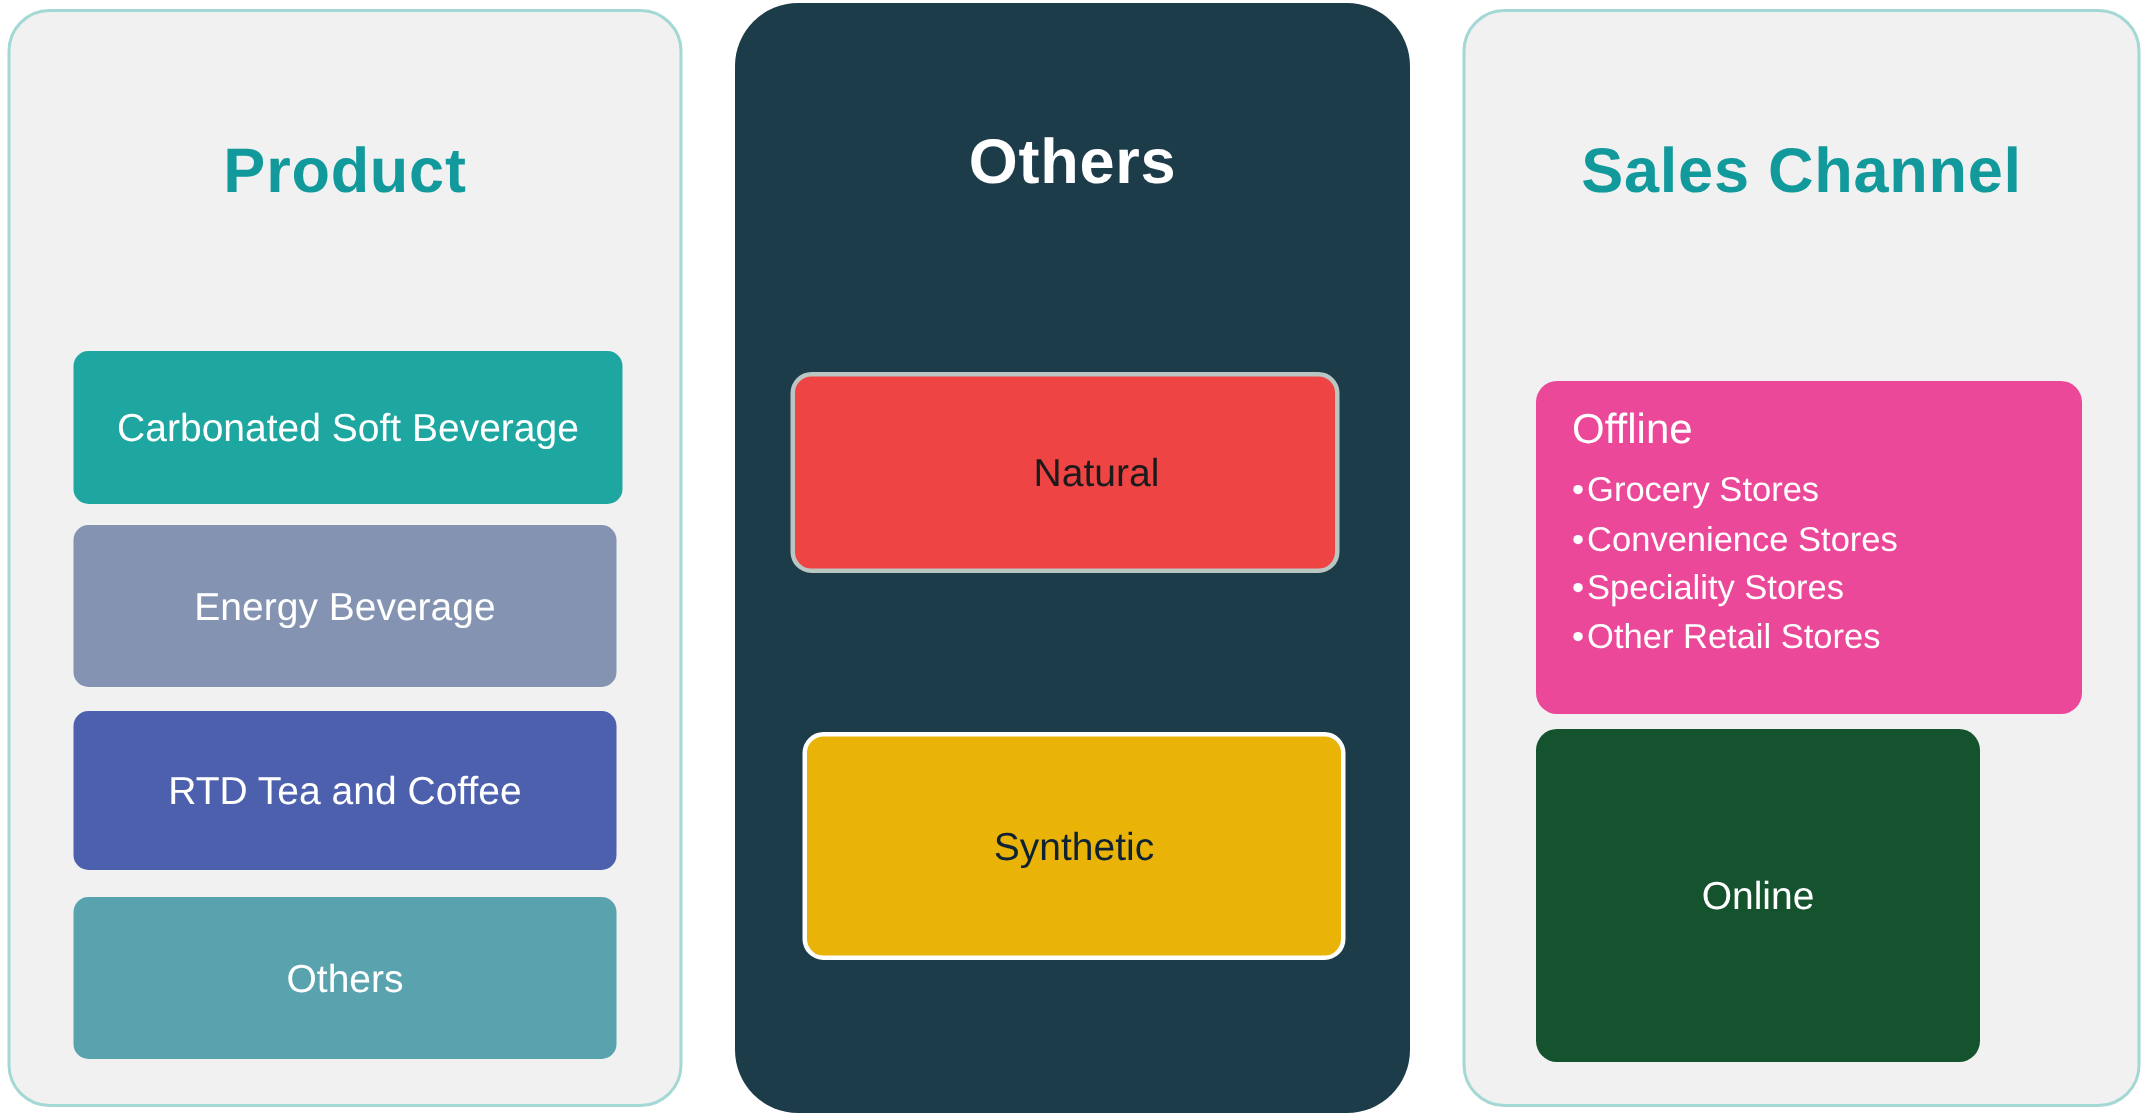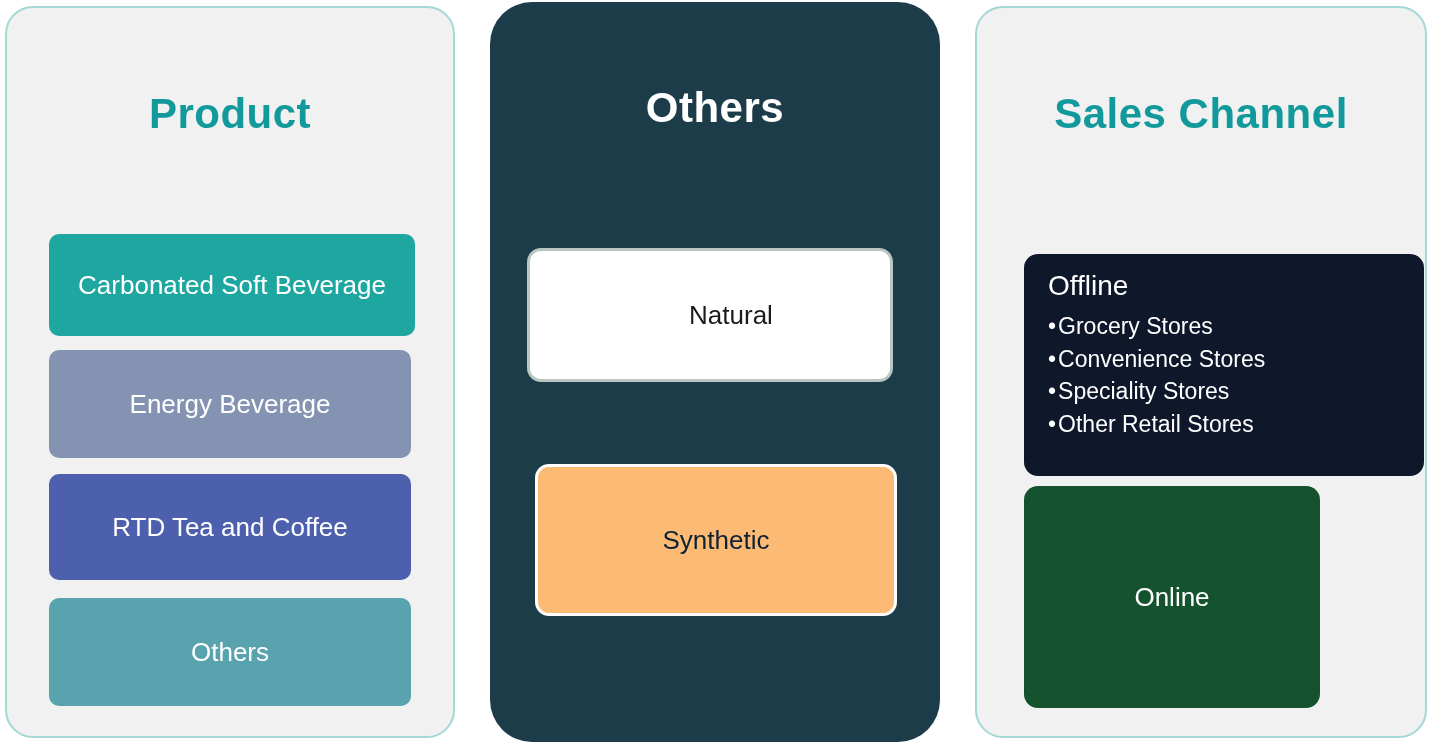--- a/index.html
+++ b/index.html
@@ -91,29 +91,29 @@
     <div class="box" style="left: 42px; top: 342px; width: 362px; height: 108px; background: rgb(131, 147, 177); color: rgb(255, 255, 255);">Energy Beverage</div>
 
     <div class="box" style="left: 42px; top: 466px; width: 362px; height: 106px; background: rgb(76, 96, 173); color: rgb(255, 255, 255);">RTD Tea and Coffee</div>
 
     <div class="box" style="left: 42px; top: 590px; width: 362px; height: 108px; background: rgb(88, 163, 174); color: rgb(255, 255, 255);">Others</div>
   </div>
 
   <div class="panel panel-dark" style="left:490px; top:2px; width:450px; height:740px;">
     <div class="panel-title" style="color: rgb(255, 255, 255);">Others</div>
 
-    <div class="box box-bordered" style="left: 37px; top: 246px; width: 366px; height: 134px; background: #ffffff; color: rgb(27, 27, 27); border-color: rgb(185, 198, 194); padding-left: 42px;">Natural</div>
+    <div class="box box-bordered" style="left: 37px; top: 246px; width: 366px; height: 134px; background: #ef4444; color: rgb(27, 27, 27); border-color: rgb(185, 198, 194); padding-left: 42px;">Natural</div>
 
-    <div class="box box-bordered" style="left: 45px; top: 462px; width: 362px; height: 152px; background: #fdba74; color: rgb(14, 34, 51); border-color: rgb(255, 255, 255);">Synthetic</div>
+    <div class="box box-bordered" style="left: 45px; top: 486px; width: 362px; height: 152px; background: #eab308; color: rgb(14, 34, 51); border-color: rgb(255, 255, 255);">Synthetic</div>
   </div>
 
   <div class="panel panel-light" style="left:975px; top:6px; width:452px; height:732px;">
     <div class="panel-title" style="color: rgb(18, 153, 155);">Sales Channel</div>
 
-    <div class="channel-box offline" style="left: 47px; top: 246px; width: 400px; height: 222px; background: #0f172a; color: rgb(255, 255, 255);">
+    <div class="channel-box offline" style="left: 47px; top: 246px; width: 364px; height: 222px; background: #ec4899; color: rgb(255, 255, 255);">
       <div class="channel-title">Offline</div>
       <ul class="channel-bullets">
         <li>Grocery Stores</li>
         <li>Convenience Stores</li>
         <li>Speciality Stores</li>
         <li>Other Retail Stores</li>
       </ul>
     </div>
 
     <div class="channel-box online" style="left: 47px; top: 478px; width: 296px; height: 222px; background: #14532d; color: rgb(255, 255, 255);">Online</div>

